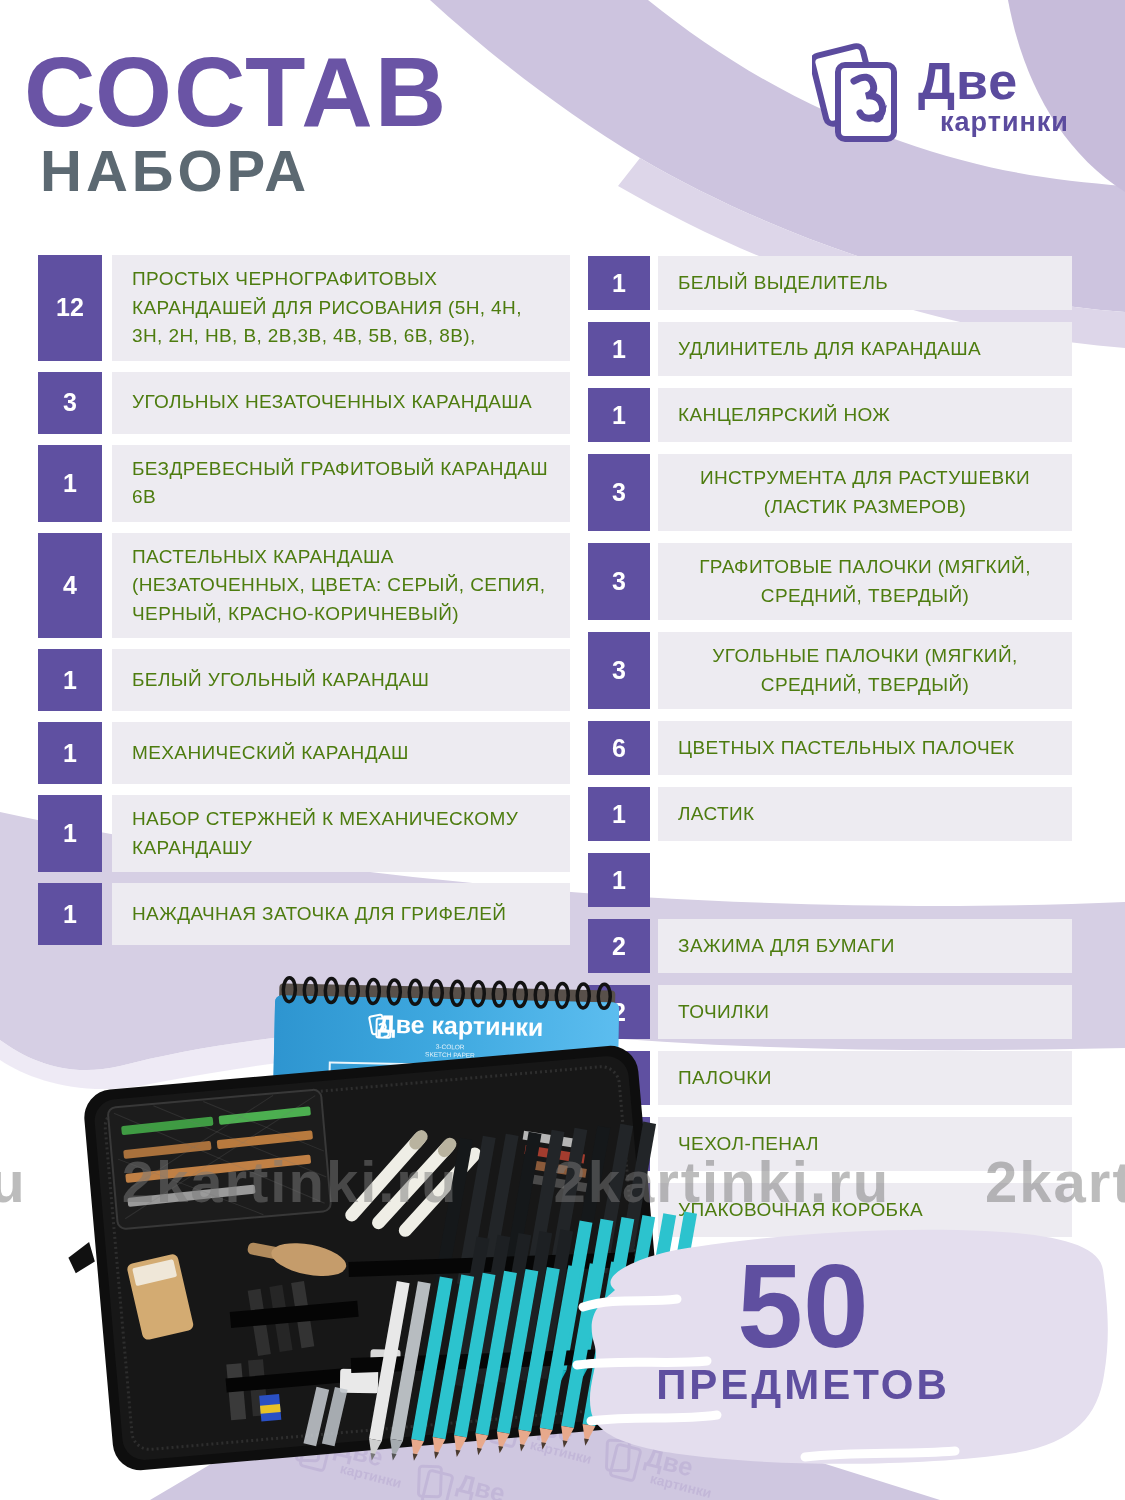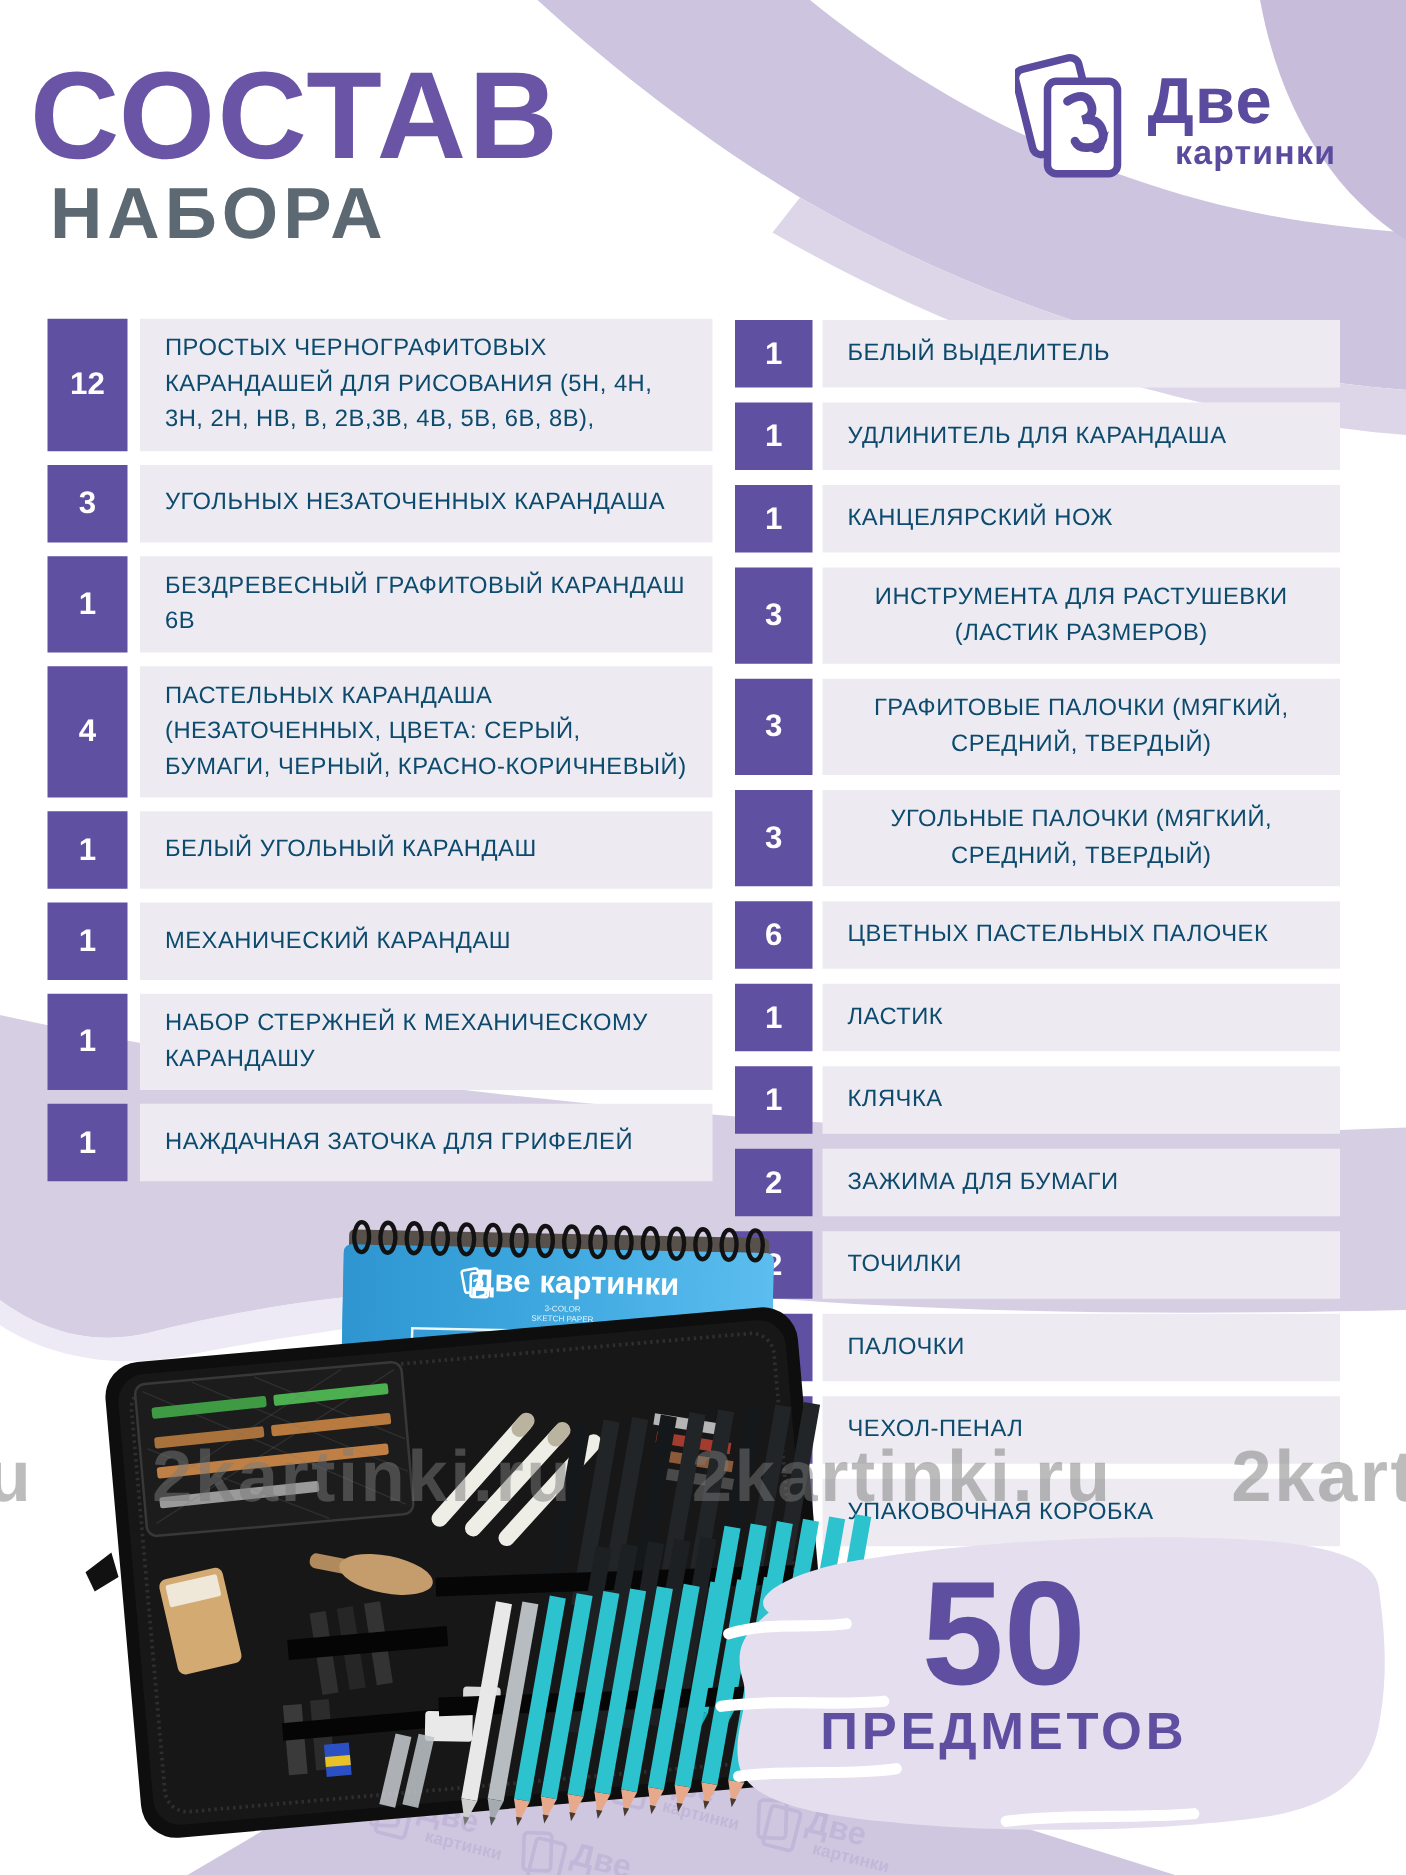--- a/index.html
+++ b/index.html
@@ -19,21 +19,21 @@
   
   .col{position:absolute;display:flex;flex-direction:column;}
   .col-left{left:38px;top:255px;width:532px;gap:11px;}
   .col-right{left:588px;top:256px;width:484px;gap:12px;}
   .item-row{display:flex;align-items:stretch;}
   .col-left .item-row{gap:10px;}
   .col-right .item-row{gap:8px;}
   .badge{flex:0 0 64px;background:#5f50a1;color:#fff;display:flex;align-items:center;justify-content:center;
          font-size:25px;font-weight:700;}
   .col-right .badge{flex-basis:62px;}
-  .row-text{flex:1;background:#edebf1;color:#0c4a6e;display:flex;align-items:center;
+  .row-text{flex:1;background:#edebf1;color:#4d7c0f;display:flex;align-items:center;
             padding:10px 20px;font-size:19px;line-height:1.5;letter-spacing:.4px;box-sizing:border-box;}
   .col-left .row-text{min-height:62px;}
   .col-right .row-text{min-height:54px;text-align:center;}
   .col-left .item-row,.col-right .item-row{min-height:0;}
   .col-left .badge{min-height:62px;}
   .col-right .badge{min-height:54px;}
   
   .watermark{position:absolute;left:-310px;top:1148px;display:flex;gap:95px;white-space:nowrap;
              font-size:58px;font-weight:600;letter-spacing:2px;color:rgba(122,122,122,.5);z-index:40;}
   
@@ -113,21 +113,21 @@
       <div class="item-row">
         <div class="badge">3</div>
         <div class="row-text">УГОЛЬНЫХ НЕЗАТОЧЕННЫХ КАРАНДАША</div>
       </div>
       <div class="item-row">
         <div class="badge">1</div>
         <div class="row-text">БЕЗДРЕВЕСНЫЙ ГРАФИТОВЫЙ КАРАНДАШ 6В</div>
       </div>
       <div class="item-row">
         <div class="badge">4</div>
-        <div class="row-text">ПАСТЕЛЬНЫХ КАРАНДАША (НЕЗАТОЧЕННЫХ, ЦВЕТА: СЕРЫЙ, БУМАГИ, ЧЕРНЫЙ, КРАСНО-КОРИЧНЕВЫЙ)</div>
+        <div class="row-text">ПАСТЕЛЬНЫХ КАРАНДАША (НЕЗАТОЧЕННЫХ, ЦВЕТА: СЕРЫЙ, СЕПИЯ, ЧЕРНЫЙ, КРАСНО-КОРИЧНЕВЫЙ)</div>
       </div>
       <div class="item-row">
         <div class="badge">1</div>
         <div class="row-text">БЕЛЫЙ УГОЛЬНЫЙ КАРАНДАШ</div>
       </div>
       <div class="item-row">
         <div class="badge">1</div>
         <div class="row-text">МЕХАНИЧЕСКИЙ КАРАНДАШ</div>
       </div>
       <div class="item-row">
@@ -167,21 +167,20 @@
       <div class="item-row">
         <div class="badge">6</div>
         <div class="row-text">ЦВЕТНЫХ ПАСТЕЛЬНЫХ ПАЛОЧЕК</div>
       </div>
       <div class="item-row">
         <div class="badge">1</div>
         <div class="row-text">ЛАСТИК</div>
       </div>
       <div class="item-row">
         <div class="badge">1</div>
-        <div class="row-text"> КЛЯЧКА</div>
       </div>
       <div class="item-row">
         <div class="badge">2</div>
         <div class="row-text">ЗАЖИМА ДЛЯ БУМАГИ</div>
       </div>
       <div class="item-row">
         <div class="badge">2</div>
         <div class="row-text">ТОЧИЛКИ</div>
       </div>
       <div class="item-row">

